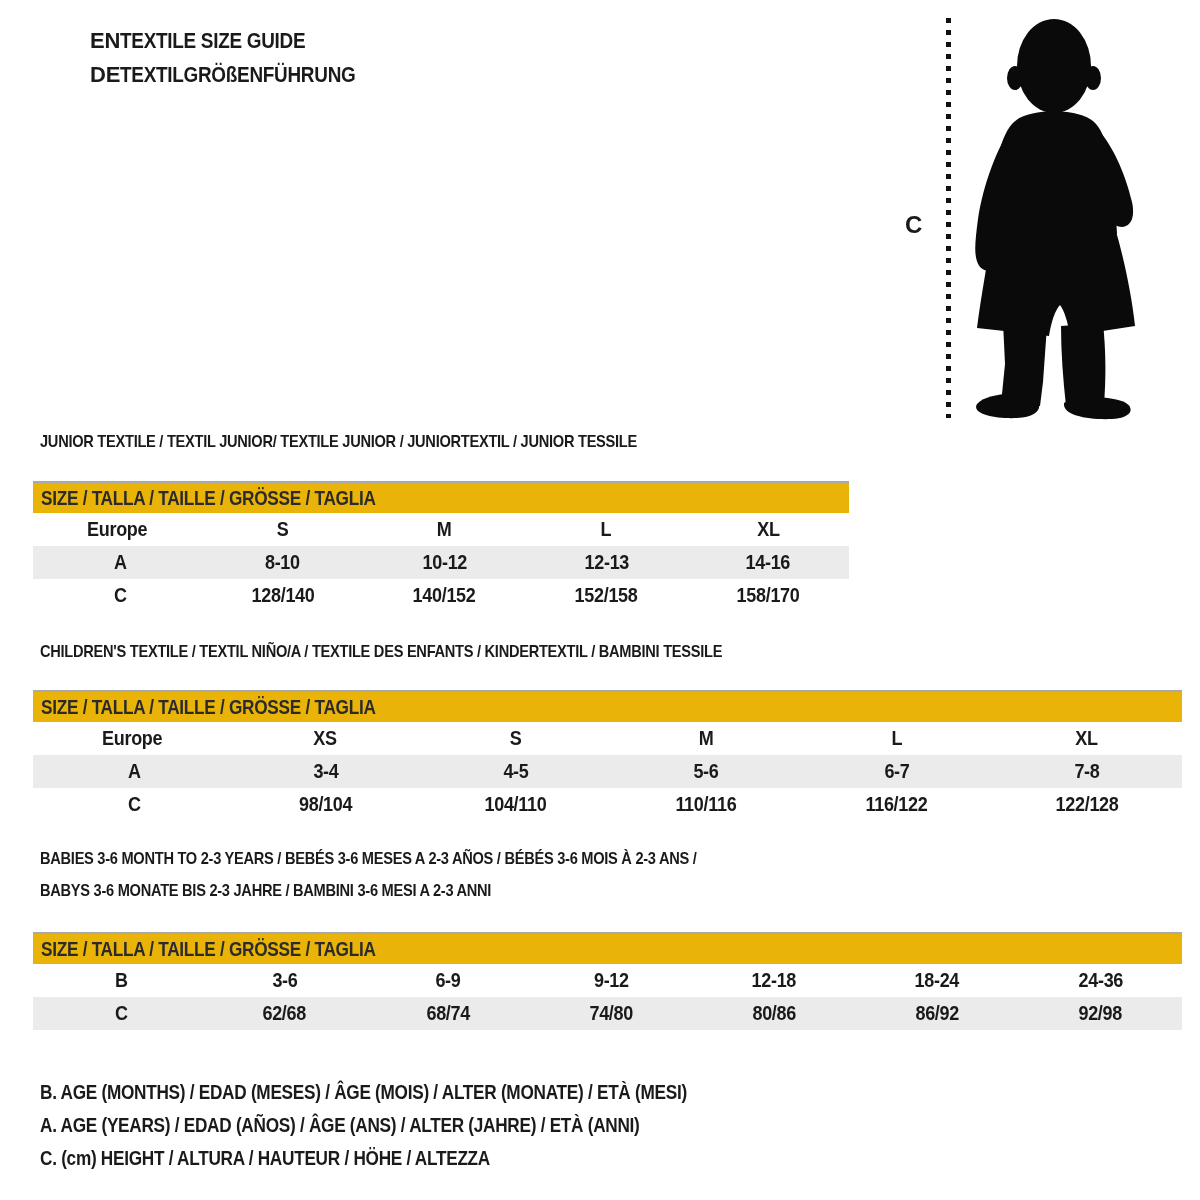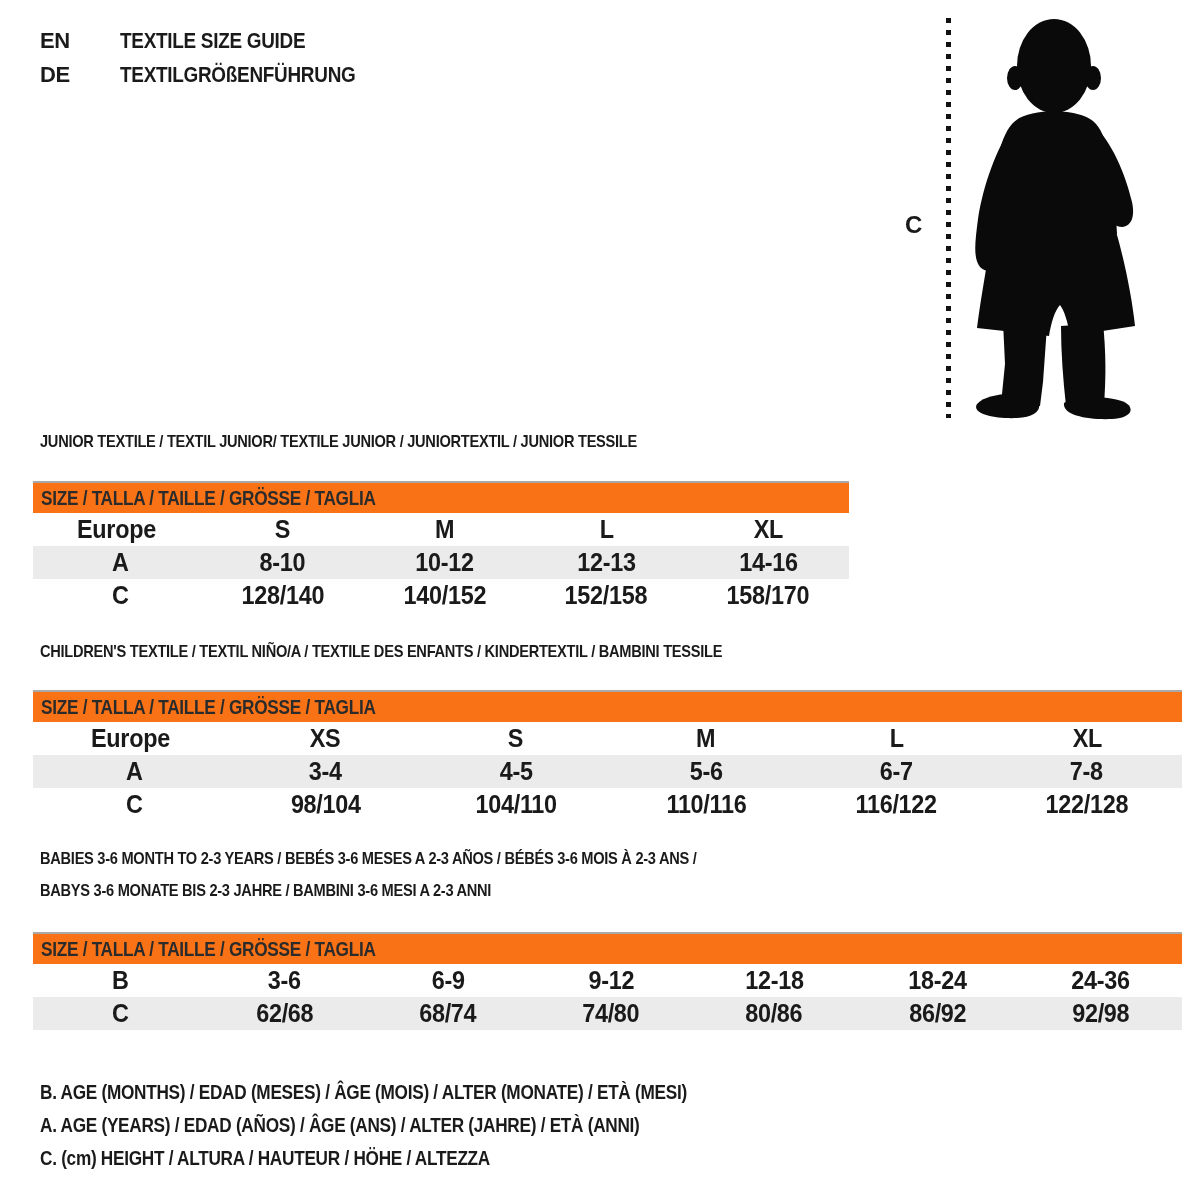--- a/index.html
+++ b/index.html
@@ -11,44 +11,44 @@
     font-weight:700;
     color:#1a1a1a;
     letter-spacing:-0.02em;
     overflow:hidden;
   }
   .abs { position:absolute; }
   .cond { display:inline-block; transform:scaleX(0.86); transform-origin:0 50%; white-space:nowrap; }
 
   
   .langs { left:40px; top:24px; }
-  .lang-row { display:flex; height:34px; align-items:center; font-size:22px; }
+  .lang-row { display:flex; height:34px; align-items:center; font-size:22px;text-align:right; }
   .lang-code { width:80px; }
 
   
   .measure-line {
     left:946px; top:18px; width:5px; height:400px;
     background:repeating-linear-gradient(to bottom,#111 0 5px,transparent 5px 12px);
   }
   .measure-c { left:905px; top:211px; font-size:24px; }
   .silhouette { left:963px; top:14px; width:180px; height:410px; }
 
   
   .sec-title { font-size:17px; white-space:nowrap;text-decoration:underline; }
 
   
   .table { left:33px; }
   .t1 { width:816px; }
   .t23 { width:1149px; }
   .size-bar {
-    height:32px; background:#f97316; border-top:2px solid #a9a9a9;
+    height:32px; background:#eab308; border-top:2px solid #a9a9a9;
     display:flex; align-items:center; padding-left:8px;
     font-size:20px; color:#2b2b2b;
   }
-  .trow { display:flex; height:33px; align-items:center; font-size:26px; }
+  .trow { display:flex; height:33px; align-items:center; font-size:20px; }
   .tlabel { width:100px; padding-left:7px; }
   .tcell { flex:1; text-align:center; }
   .tcell > span, .tlabel > span { display:inline-block; transform:scaleX(0.9); }
   .tlabel > span { transform-origin:0 50%; }
   .shade { background:#ebebeb; }
 
   
   .legend { left:40px; top:1076px; }
   .legend-line { height:33px; display:flex; align-items:center; font-size:20px; }
 </style>

